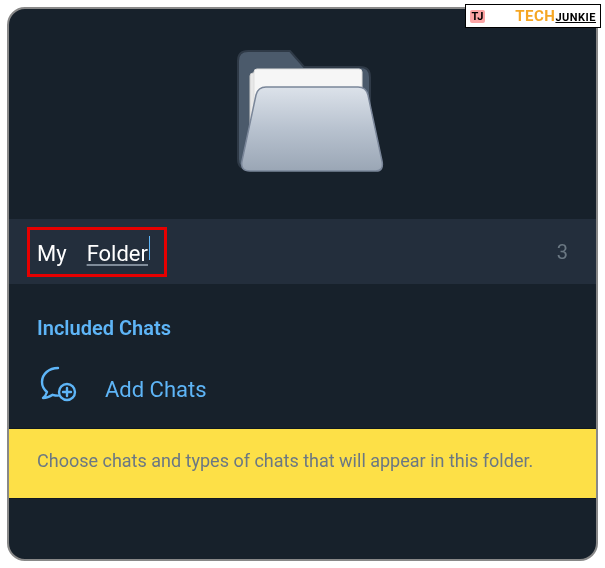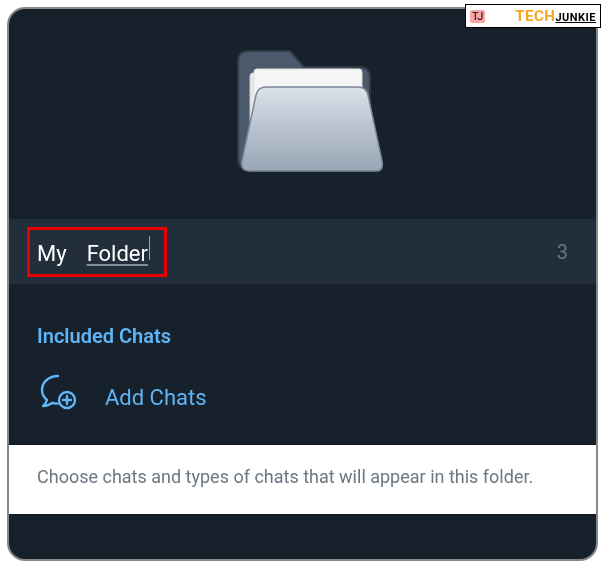--- a/index.html
+++ b/index.html
@@ -39,21 +39,21 @@
     align-items: center;
     gap: 2px;
     z-index: 10;
   }
   .watermark .tj {
     background: #fca5a5;
     color: #000;
     padding: 0 2px;
     border-radius: 2px;
     font-size: 11px;
-    font-weight: 400;
+    font-weight: 700;
   }
   .watermark .tech { color: #f5a623; font-size: 15px; letter-spacing: 0.5px; margin-left: 28px;}
   .watermark .junkie { color: #000; font-size: 11px; letter-spacing: 0.5px; text-decoration: underline;}
 
   .folder-illustration {
     width: 100%;
     display: flex;
     justify-content: center;
     padding-top: 30px;
     padding-bottom: 30px;
@@ -95,21 +95,21 @@
     vertical-align: middle;
     position: relative;
     top: -1px;
   }
   .count {
     color: #6b7883;
     font-size: 20px;
   }
 
   .section {
-    padding: 12px 28px;
+    padding: 4px 28px;
   }
   .section-header {
     color: #5eb5f7;
     font-size: 20px;
     font-weight: 600;
     padding-top: 28px;
     padding-bottom: 14px;
   }
   .add-row {
     display: flex;
@@ -117,21 +117,21 @@
     gap: 28px;
     padding: 10px 0 22px 2px;
     cursor: pointer;
   }
   .add-label {
     color: #5eb5f7;
     font-size: 22px;
   }
 
   .hint-block {
-    background: #ffffff;
+    background: #fde047;
     padding: 20px 28px 26px 28px;
     color: #6b7883;
     font-size: 18px;
     line-height: 1.3;
     border-top: 1px solid #101921;
     border-bottom: 1px solid #101921;
   }
 
   svg { display: block; }
 </style>

